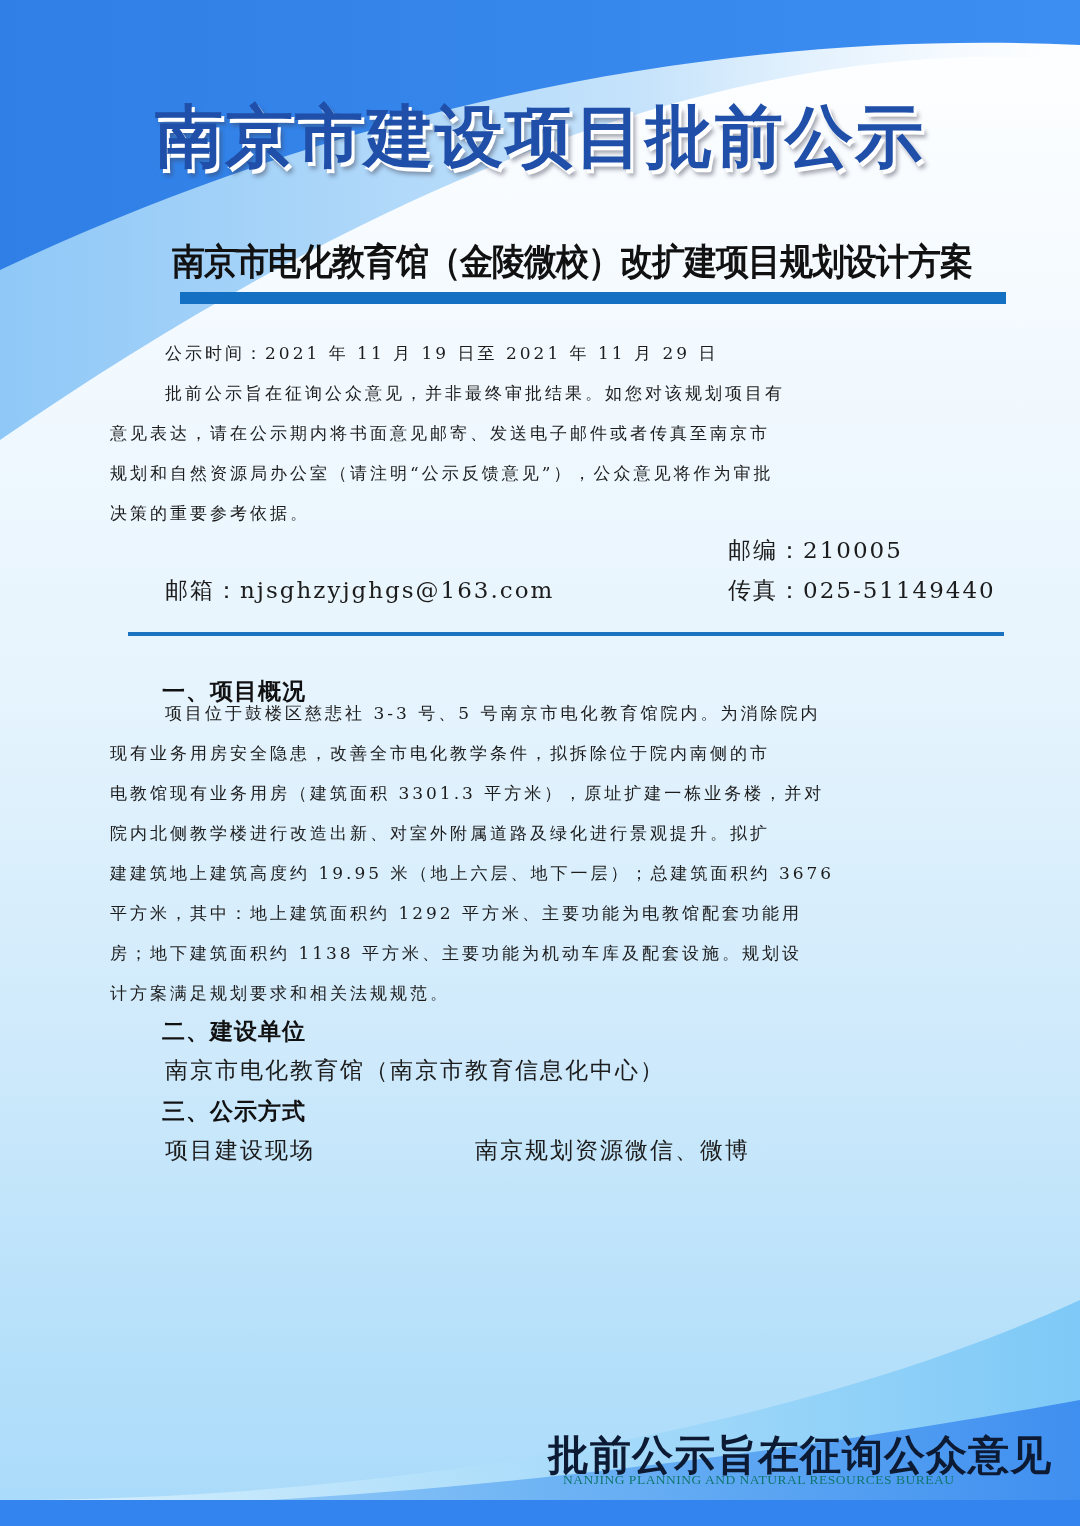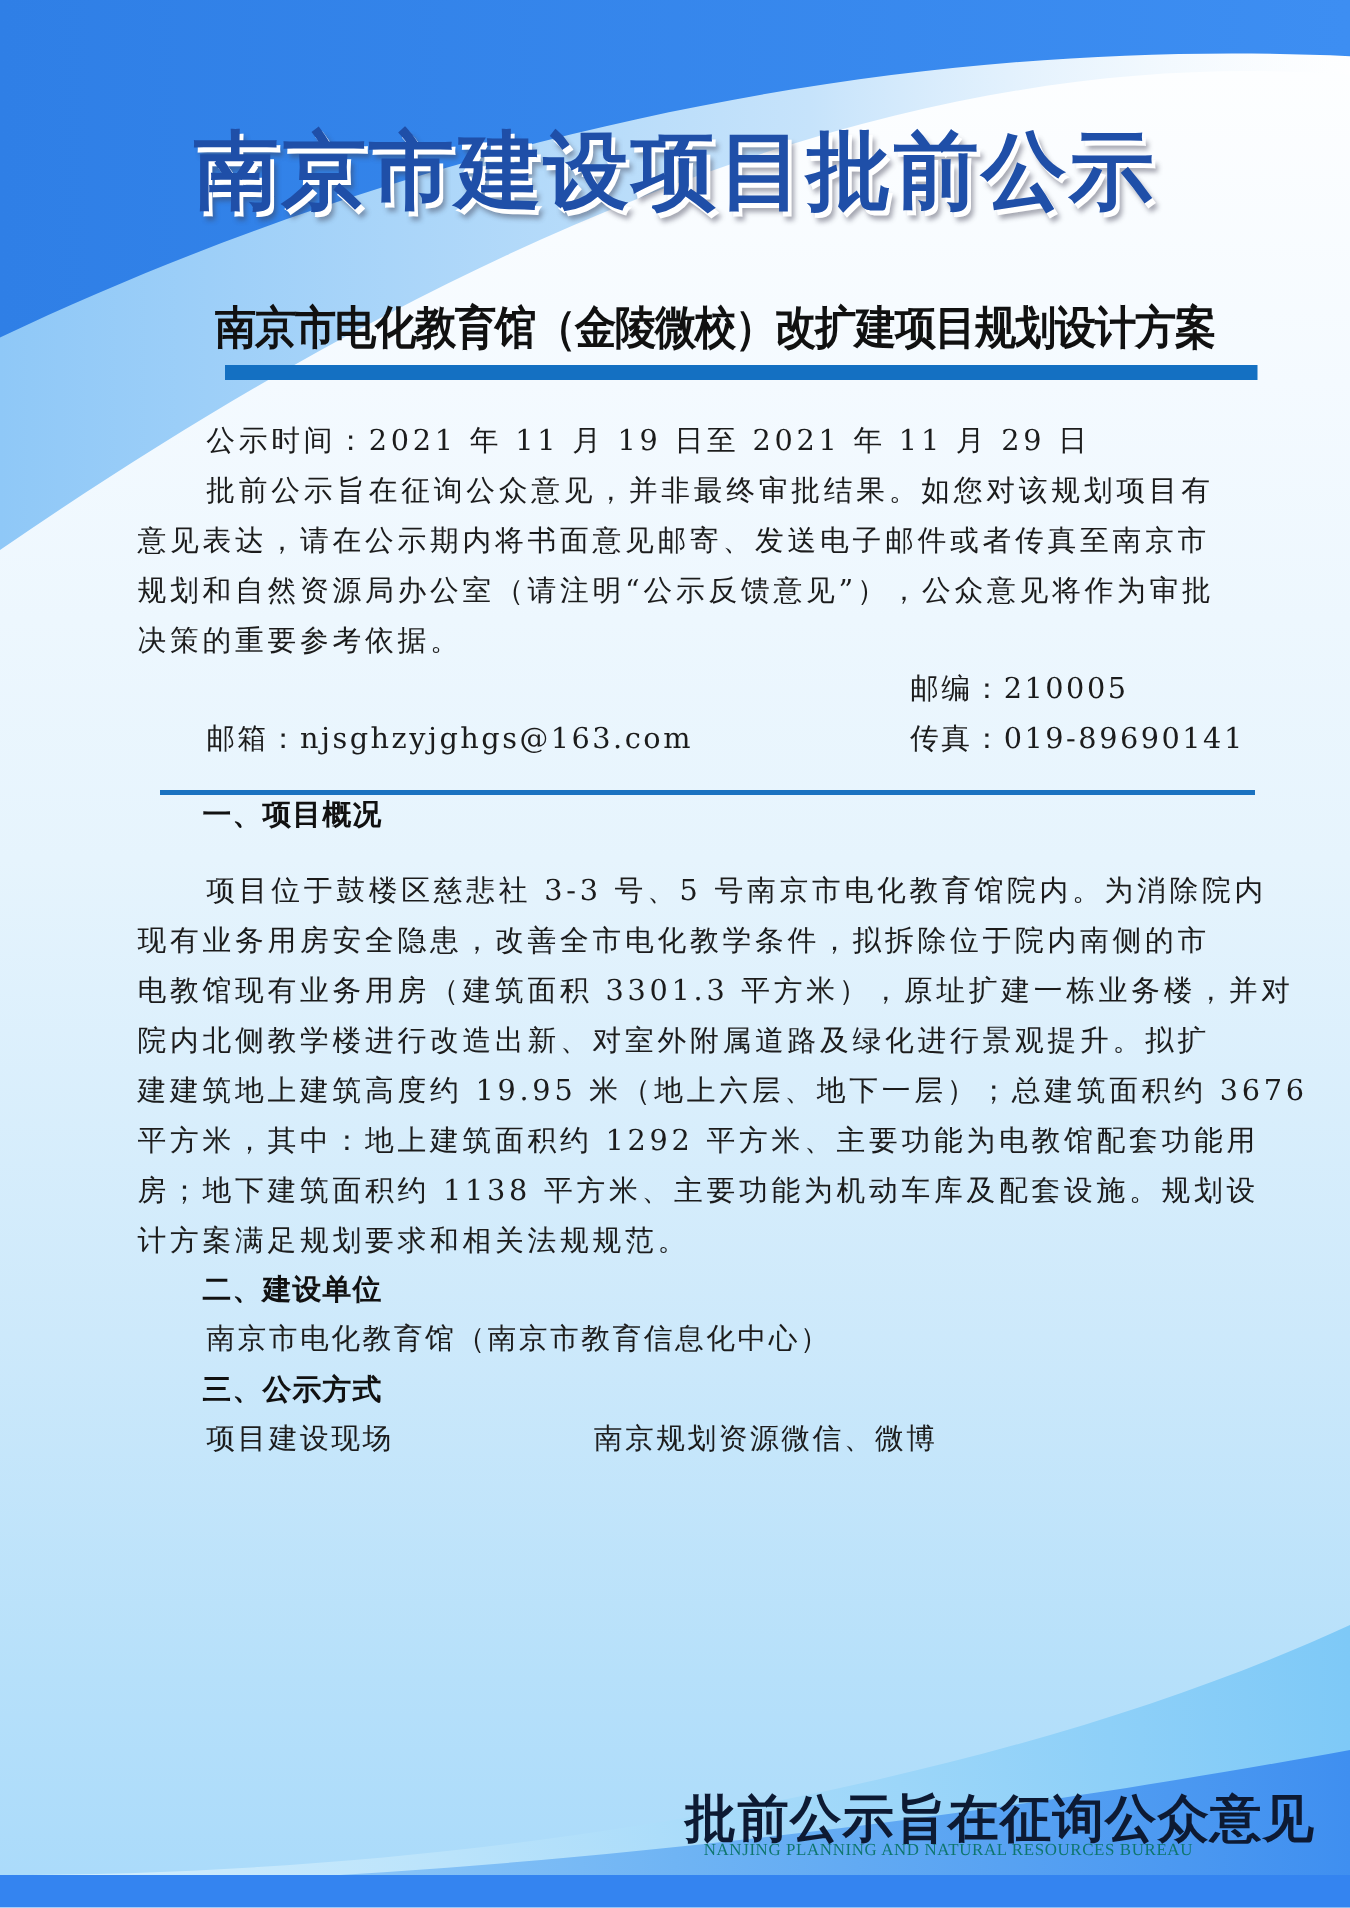--- a/index.html
+++ b/index.html
@@ -7,21 +7,21 @@
     font-family: "DejaVu Serif", "Liberation Serif", serif; color: #1a1a1a;
     background: linear-gradient(180deg, #ffffff 0%, #f4faff 20%, #e6f4fd 45%, #cde9fb 70%, #b6e0fa 88%, #a9dafa 100%); }
   .bg-layer { position: absolute; left: 0; top: 0; width: 1080px; height: 1526px; z-index: 0; }
   .content { position: absolute; left: 0; top: 0; width: 1080px; height: 1483px; z-index: 2; }
   .main-title { position: absolute; left: 0; width: 1080px; top: 92px; text-align: center;
     font-family: "DejaVu Serif", serif; font-weight: bold; font-size: 68px; letter-spacing: 2px;
     color: #1f4fa8; text-shadow: 3px 4px 0 #ffffff, 5px 7px 4px rgba(60,60,80,0.45); }
   .sub-title { position: absolute; left: 172px; top: 238px; font-size: 33px; font-weight: bold;
     font-family: "DejaVu Sans", sans-serif; letter-spacing: -1px; color: #111; transform: scaleY(1.1); transform-origin: top left; }
   .title-bar { position: absolute; left: 180px; top: 292px; width: 826px; height: 12px; background: #1470c2; }
-  .para { position: absolute; left: 110px; width: 900px; font-size: 23px; line-height: 40px; letter-spacing: 3px; color: #1c1c1c; }
+  .para { position: absolute; left: 110px; width: 900px; font-size: 17px; line-height: 40px; letter-spacing: 3px; color: #1c1c1c; }
   .line { white-space: nowrap; }
   .indent { padding-left: 55px; }
   .row { position: absolute; font-size: 23px; letter-spacing: 2px; white-space: nowrap; color: #1c1c1c; }
   .sep-bar { position: absolute; left: 128px; top: 632px; width: 876px; height: 4px; background: #1a72c0; }
   .heading { position: absolute; left: 162px; font-family: "DejaVu Sans", sans-serif; font-weight: bold; font-size: 23px; color: #111; letter-spacing: 1px; }
   .footer-cn { position: absolute; left: 548px; top: 1428px; font-size: 41px; font-weight: bold; color: #0d1a33; letter-spacing: 1px; font-family: "DejaVu Serif", serif; }
   .footer-en { position: absolute; left: 563px; top: 1472px; font-size: 13.5px; color: #0f766e; letter-spacing: 0.5px; font-family: "Liberation Serif", serif; }
 </style>
 </head>
 <body>
@@ -68,25 +68,25 @@
   <div class="para" style="top:333px;">
     <div class="line indent">公示时间：2021 年 11 月 19 日至 2021 年 11 月 29 日</div>
     <div class="line indent">批前公示旨在征询公众意见，并非最终审批结果。如您对该规划项目有</div>
     <div class="line">意见表达，请在公示期内将书面意见邮寄、发送电子邮件或者传真至南京市</div>
     <div class="line">规划和自然资源局办公室（请注明“公示反馈意见”），公众意见将作为审批</div>
     <div class="line">决策的重要参考依据。</div>
   </div>
 
   <div class="row" style="left:728px; top:535px;">邮编：210005</div>
   <div class="row" style="left:165px; top:575px;">邮箱：njsghzyjghgs@163.com</div>
-  <div class="row" style="left:728px; top:575px;">传真：019-89690141</div>
+  <div class="row" style="left:728px; top:575px;">传真：025-51149440</div>
 
   <div class="sep-bar"></div>
 
-  <div class="heading" style="top:636px;text-align:center;">一、项目概况</div>
+  <div class="heading" style="top:676px;text-align:center;">一、项目概况</div>
   <div class="para" style="top:693px;">
     <div class="line indent">项目位于鼓楼区慈悲社 3-3 号、5 号南京市电化教育馆院内。为消除院内</div>
     <div class="line">现有业务用房安全隐患，改善全市电化教学条件，拟拆除位于院内南侧的市</div>
     <div class="line">电教馆现有业务用房（建筑面积 3301.3 平方米），原址扩建一栋业务楼，并对</div>
     <div class="line">院内北侧教学楼进行改造出新、对室外附属道路及绿化进行景观提升。拟扩</div>
     <div class="line">建建筑地上建筑高度约 19.95 米（地上六层、地下一层）；总建筑面积约 3676</div>
     <div class="line">平方米，其中：地上建筑面积约 1292 平方米、主要功能为电教馆配套功能用</div>
     <div class="line">房；地下建筑面积约 1138 平方米、主要功能为机动车库及配套设施。规划设</div>
     <div class="line">计方案满足规划要求和相关法规规范。</div>
   </div>

